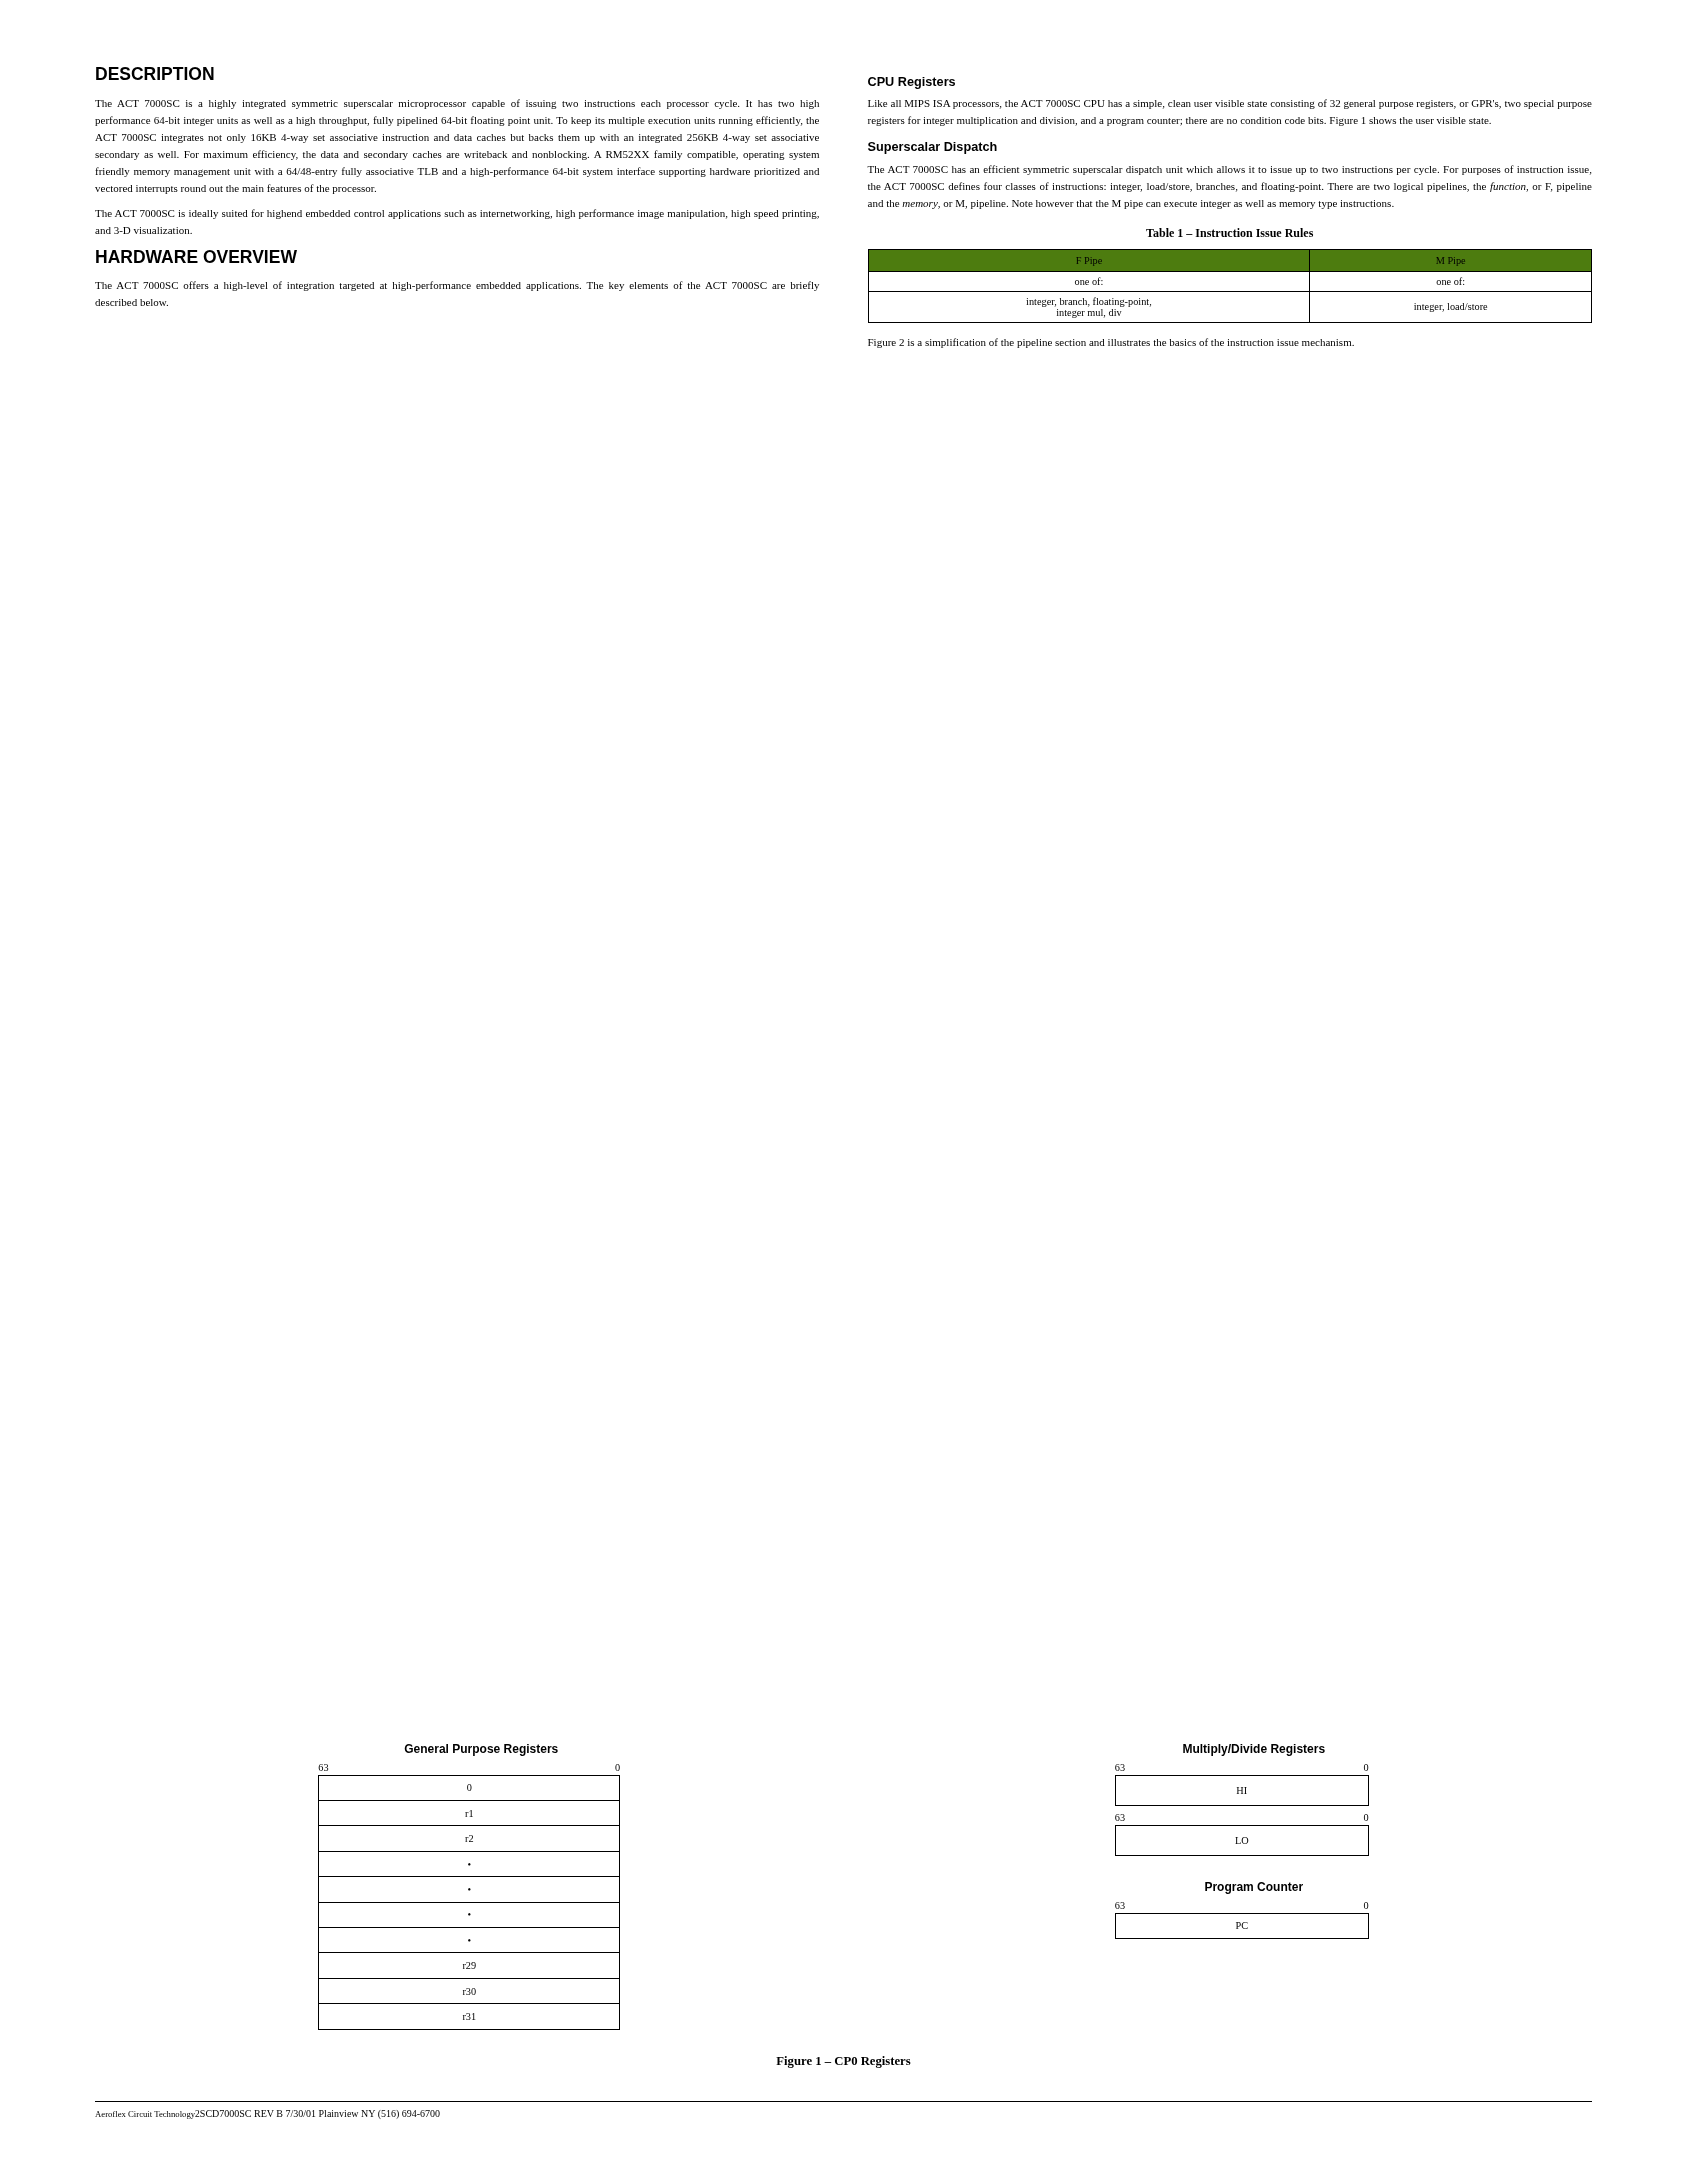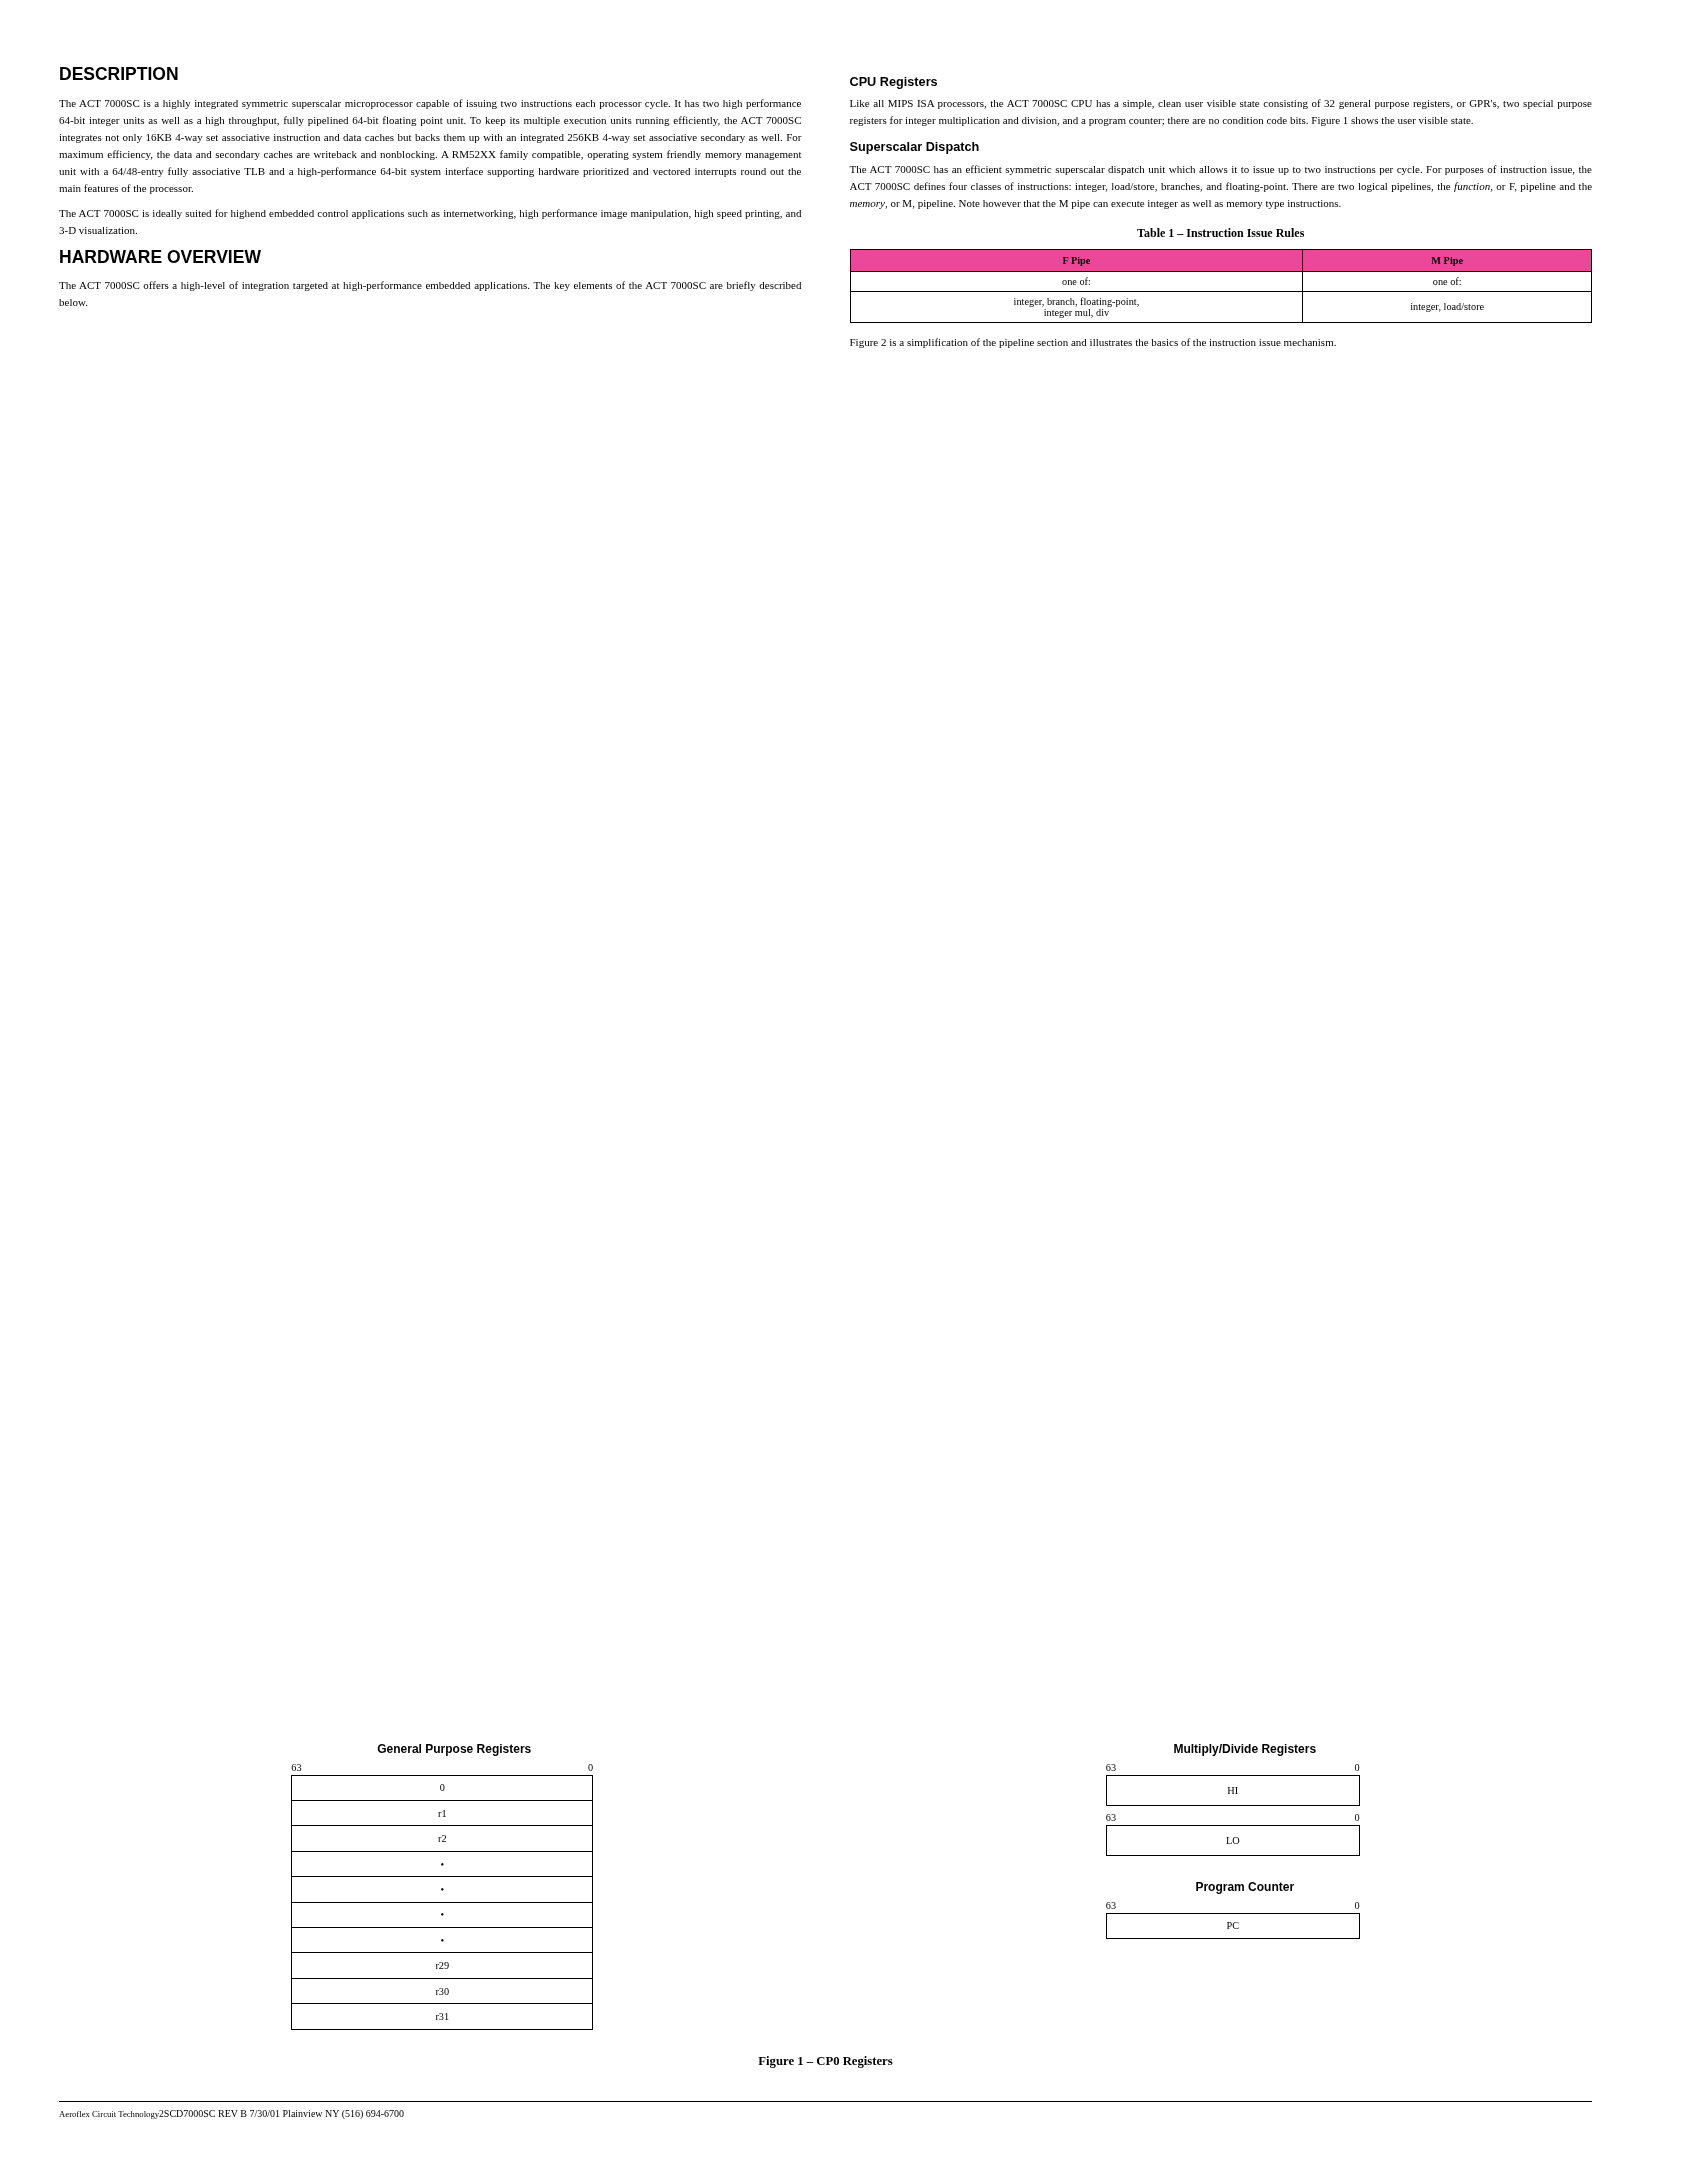--- a/index.html
+++ b/index.html
@@ -7,21 +7,21 @@
       background: #fff;
       font-family: 'Times New Roman', Times, serif;
       font-size: 11px;
       color: #000;
       width: 1687px;
       min-height: 2183px;
     }
     .page {
       width: 1687px;
       min-height: 2183px;
-      padding: 64px 95px 64px 59px;
+      padding: 64px 95px 64px 95px;
       display: flex;
       flex-direction: column;
     }
     .two-col {
       display: flex;
       gap: 48px;
       flex: 1;
     }
     .col-left {
       flex: 1;
@@ -55,24 +55,24 @@
       font-size: 12px;
       margin: 14.3px 0 8px 0;
     }
     .issue-table {
       width: 100%;
       border-collapse: collapse;
       font-size: 10.3px;
     }
     .issue-table th {
       border: 0.8px solid #000;
-      font-weight: bold;
+      font-weight: normal;
       padding: 4.8px 8px;
       text-align: center;
-      background: #ec4899;
+      background: #4d7c0f;
     }
     .issue-table td {
       border: 0.8px solid #000;
       padding: 4px 8px;
       text-align: center;
     }
     
     .figures-section {
       margin-top: 32px;
       display: flex;

